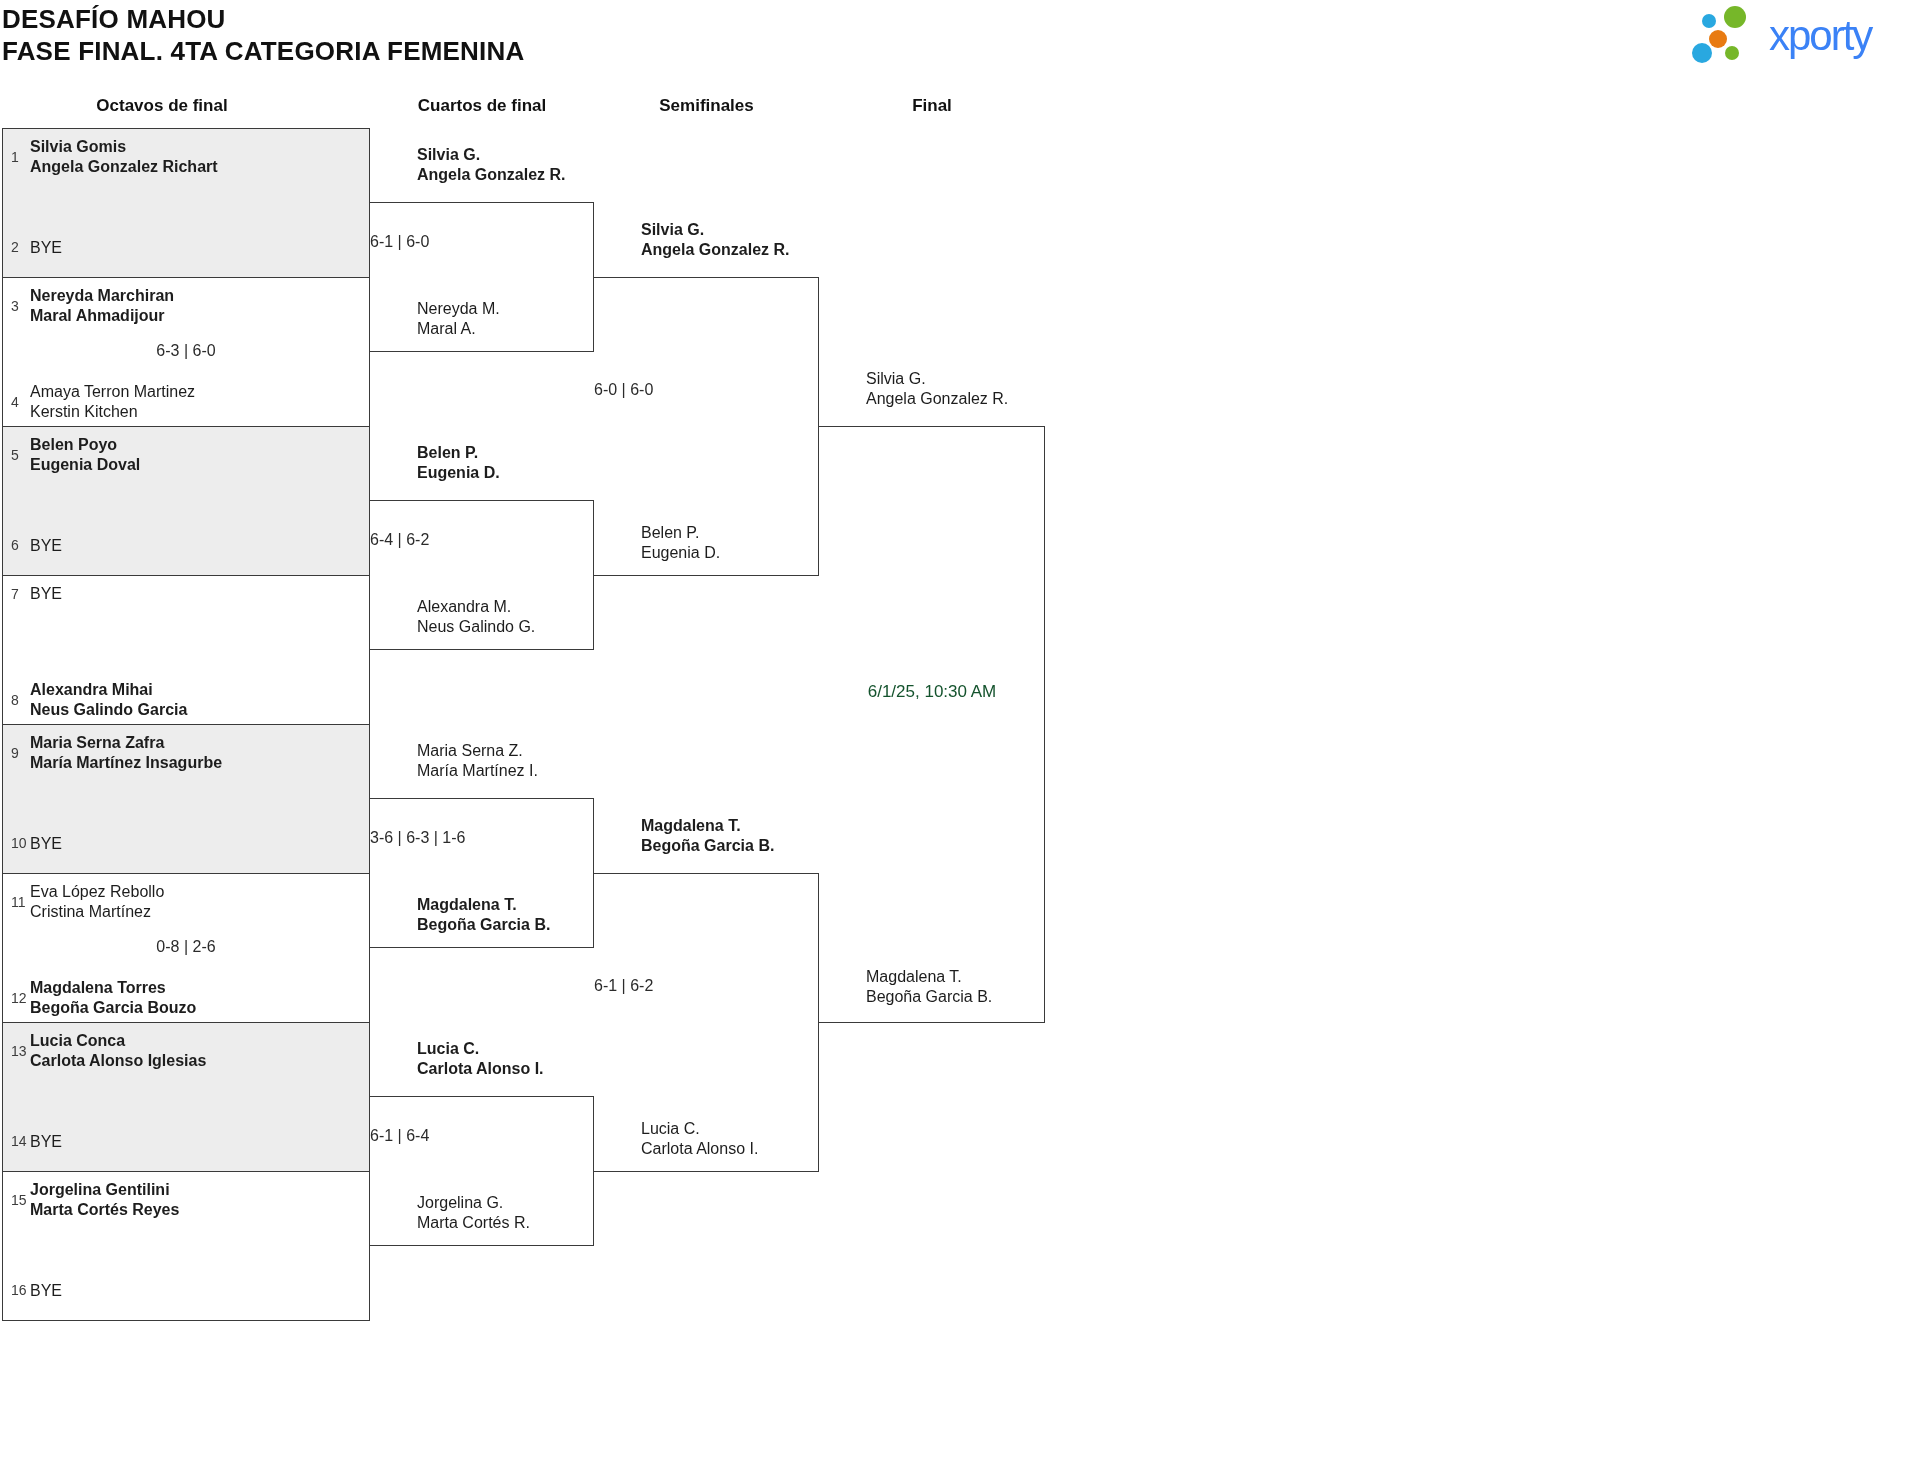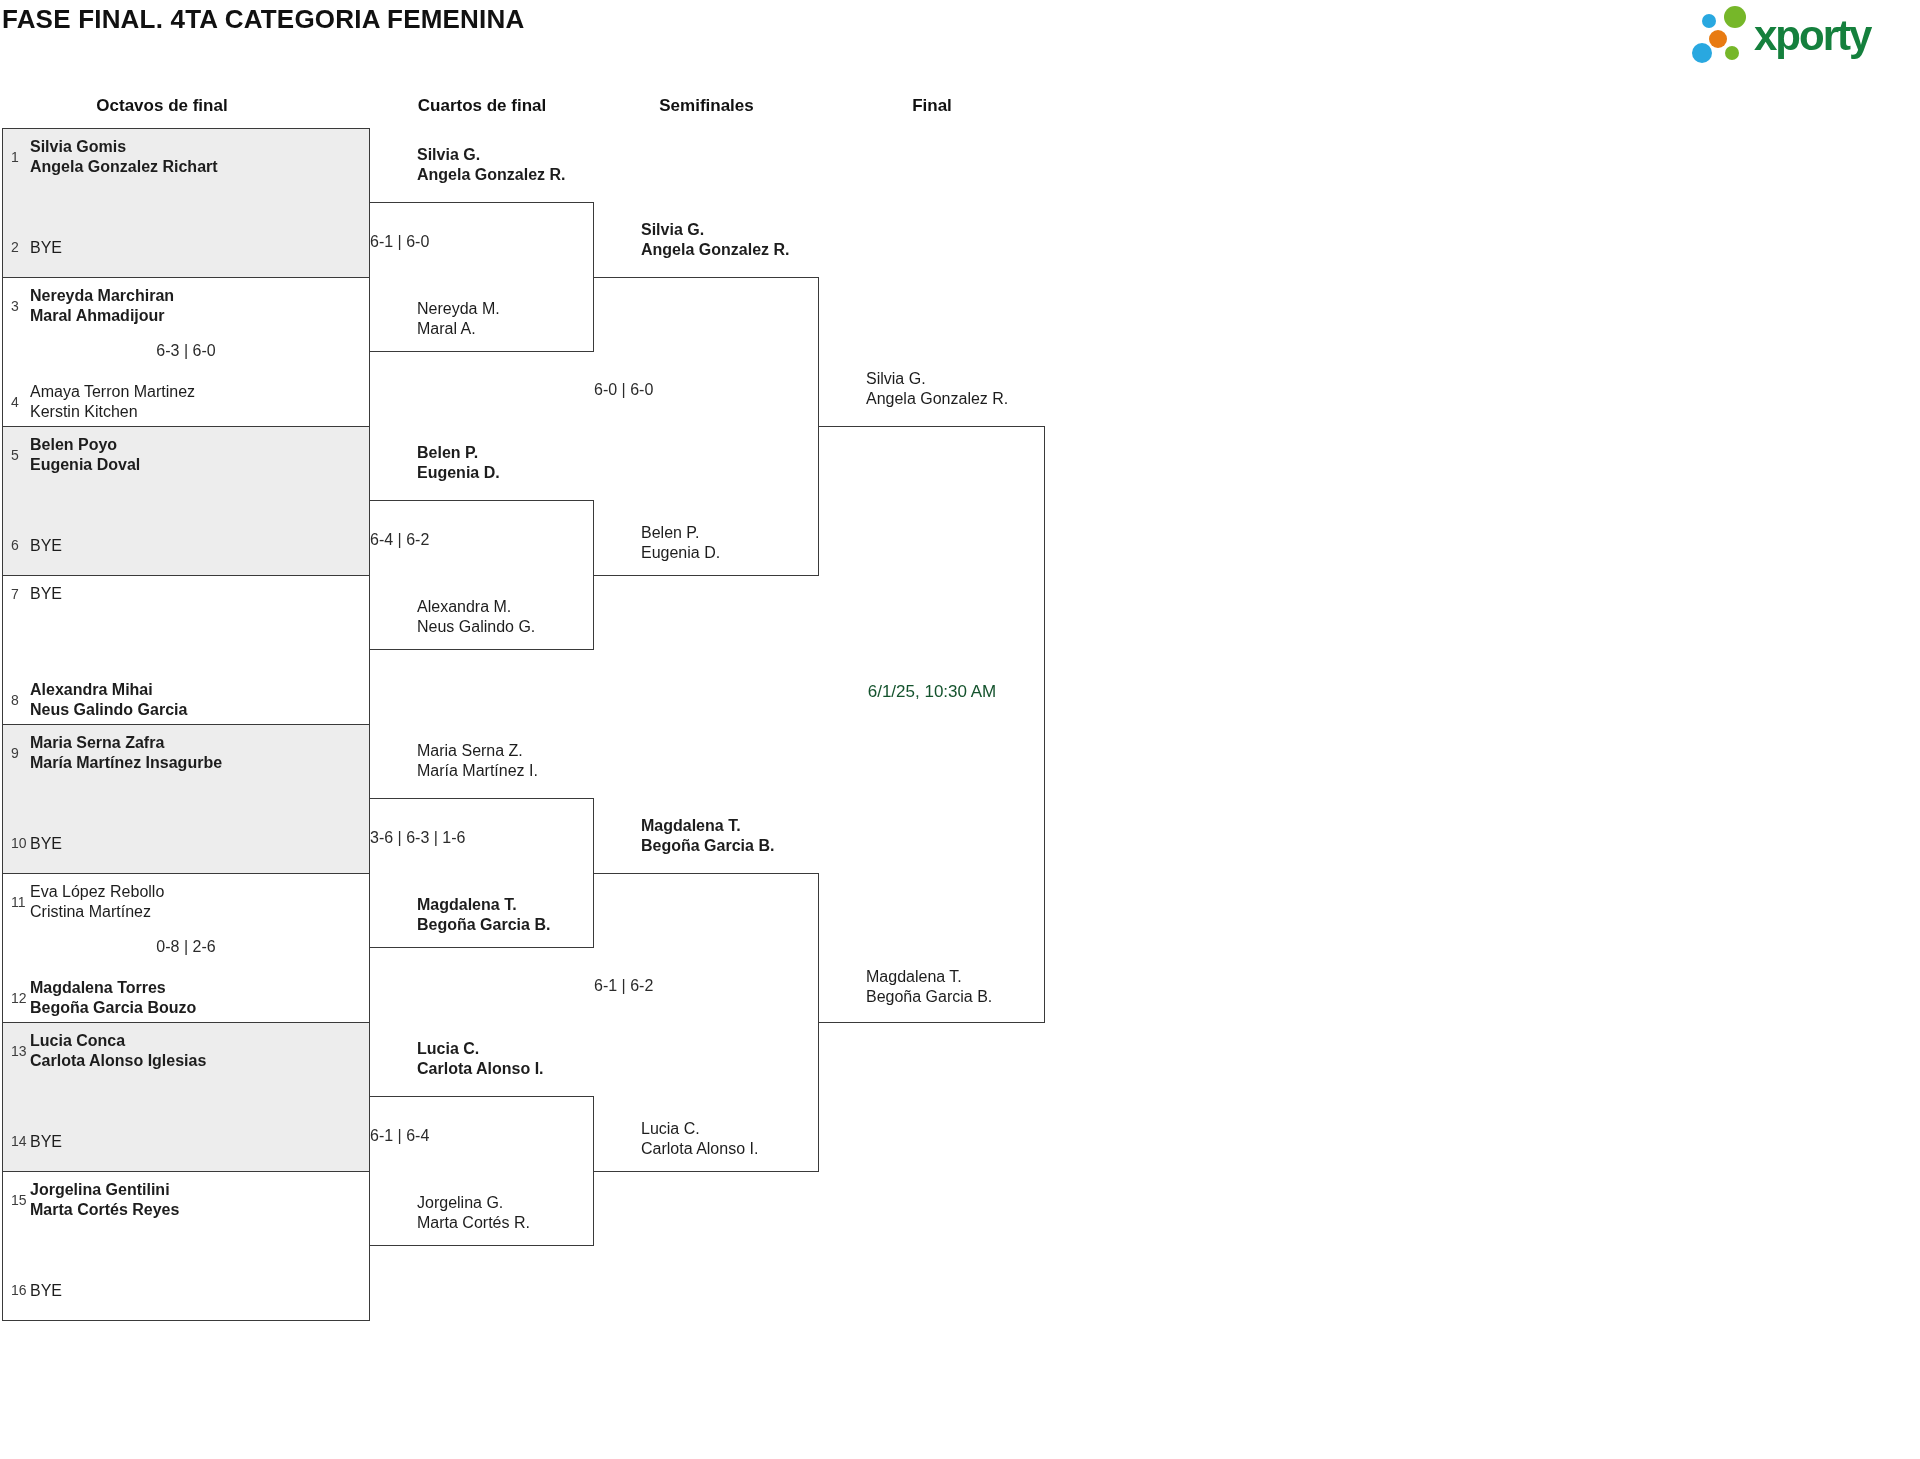--- a/index.html
+++ b/index.html
@@ -5,22 +5,22 @@
   * { margin:0; padding:0; box-sizing:border-box; }
   html,body { width:1920px; height:1459px; background:#ffffff; overflow:hidden;
               font-family:"Liberation Sans", sans-serif; color:#1d1d1d; }
   .page { position:relative; width:1920px; height:1459px; }
 
   
   .title { position:absolute; left:2px; top:3px; font-size:26px; font-weight:700;
            line-height:32px; color:#111; letter-spacing:.2px; }
   .logo  { position:absolute; left:1668px; top:0; width:230px; height:72px; cursor:pointer; }
   .logo svg { position:absolute; left:0; top:0; }
-  .logo-text { position:absolute; left:86px; top:12px; font-size:42px; font-weight:700;
-               color:#15803d; letter-spacing:-2px; }
+  .logo-text { position:absolute; left:101px; top:12px; font-size:42px; font-weight:400;
+               color:#3b82f6; letter-spacing:-2px; }
 
   
   .rhead { position:absolute; top:96px; height:22px; text-align:center;
            font-size:17px; font-weight:600; color:#111; }
 
   
   .obox { position:absolute; left:2px; width:368px; height:150px;
           border:1px solid #3a3a3a; background:#ffffff; }
   .obox.shaded { background:#ededed; }
   .entry { position:absolute; left:0; right:0; display:flex; align-items:center; }
@@ -41,20 +41,21 @@
   .rscore { position:absolute; text-align:left; font-size:16px; color:#2b2b2b; }
   .fdate { position:absolute; left:819px; width:226px; top:682px; text-align:center;
            font-size:17px; color:#14532d; }
 </style>
 </head>
 <body>
 
 <div class="page">
 
   <div class="title">
+    <div>DESAFÍO MAHOU</div>
     <div>FASE FINAL. 4TA CATEGORIA FEMENINA</div>
   </div>
 
   <div class="logo">
     <svg width="80" height="66" viewBox="0 0 80 66">
       <circle cx="41" cy="21" r="7" fill="#29a8e0"></circle>
       <circle cx="67" cy="17" r="11" fill="#76b729"></circle>
       <circle cx="50" cy="39" r="9" fill="#e87b12"></circle>
       <circle cx="34" cy="53" r="10" fill="#29a8e0"></circle>
       <circle cx="64" cy="53" r="7" fill="#76b729"></circle>

